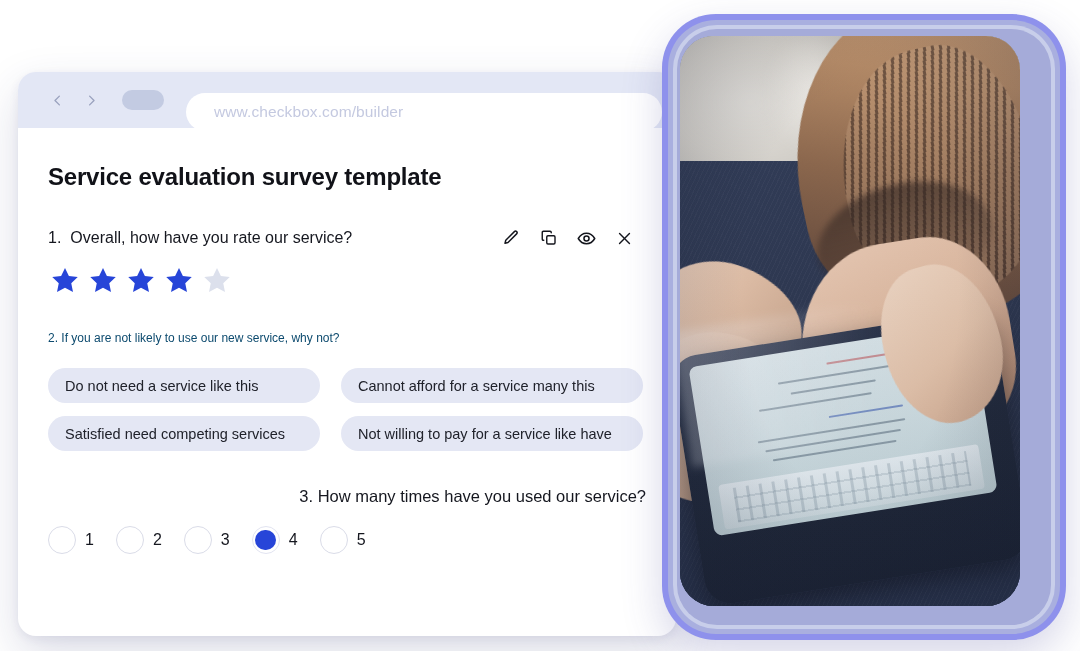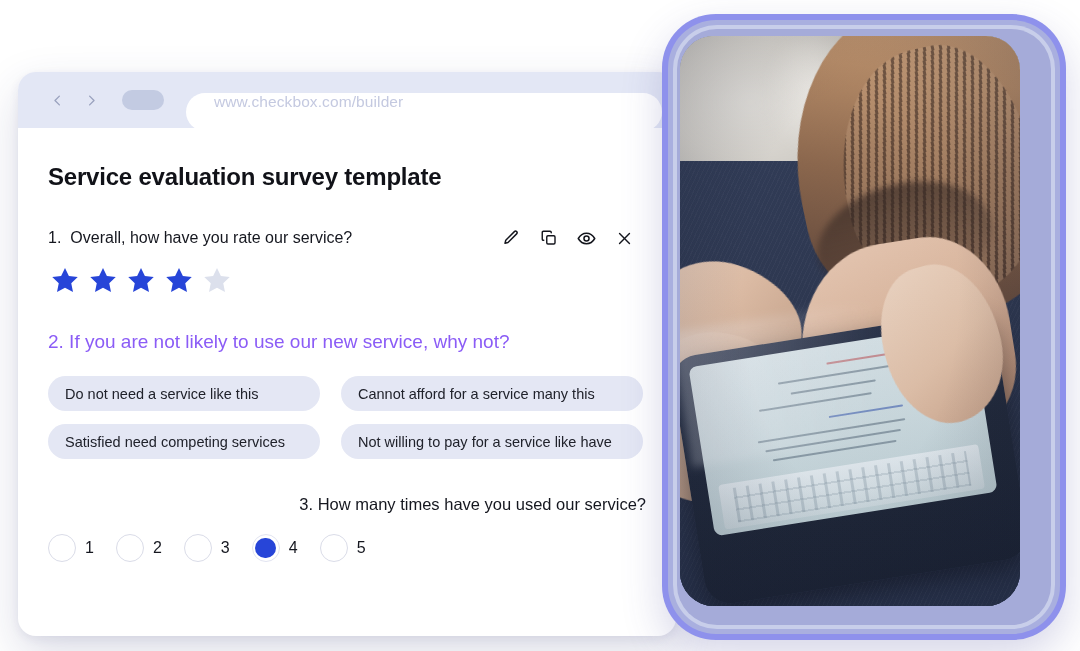--- a/index.html
+++ b/index.html
@@ -45,21 +45,21 @@
     width:42px;height:20px;border-radius:10px;
     background:#C3CBE2;
     margin-left:18px;flex:0 0 auto;
   }
   .url-bar{
     margin-left:22px;
     flex:1 1 auto;
     height:38px;
     background:#ffffff;
     border-radius:19px;
-    display:flex;
+    display:flex;align-items:center;
     padding-left:28px;
     box-sizing:border-box;
     overflow:hidden;
     margin-top:24px;
   }
   .url-text{
     font-size:15.5px;
     color:#C4C9E0;
     letter-spacing:.1px;
     white-space:nowrap;
@@ -108,21 +108,21 @@
   
   .stars{
     margin-top:16px;
     display:flex;align-items:center;gap:8px;
     padding-left:2px;
   }
   .star{width:30px;height:30px;display:block;cursor:pointer;}
 
   
   .q2-title{
-    font-size:19px;color:#8b5cf6;
+    font-size:12px;color:#0c4a6e;
     margin:0;
     white-space:nowrap;
   }
   .chips{
     margin-top:23px;
     display:grid;
     grid-template-columns:272px 302px;
     gap:13px 21px;
   }
   .chip{

